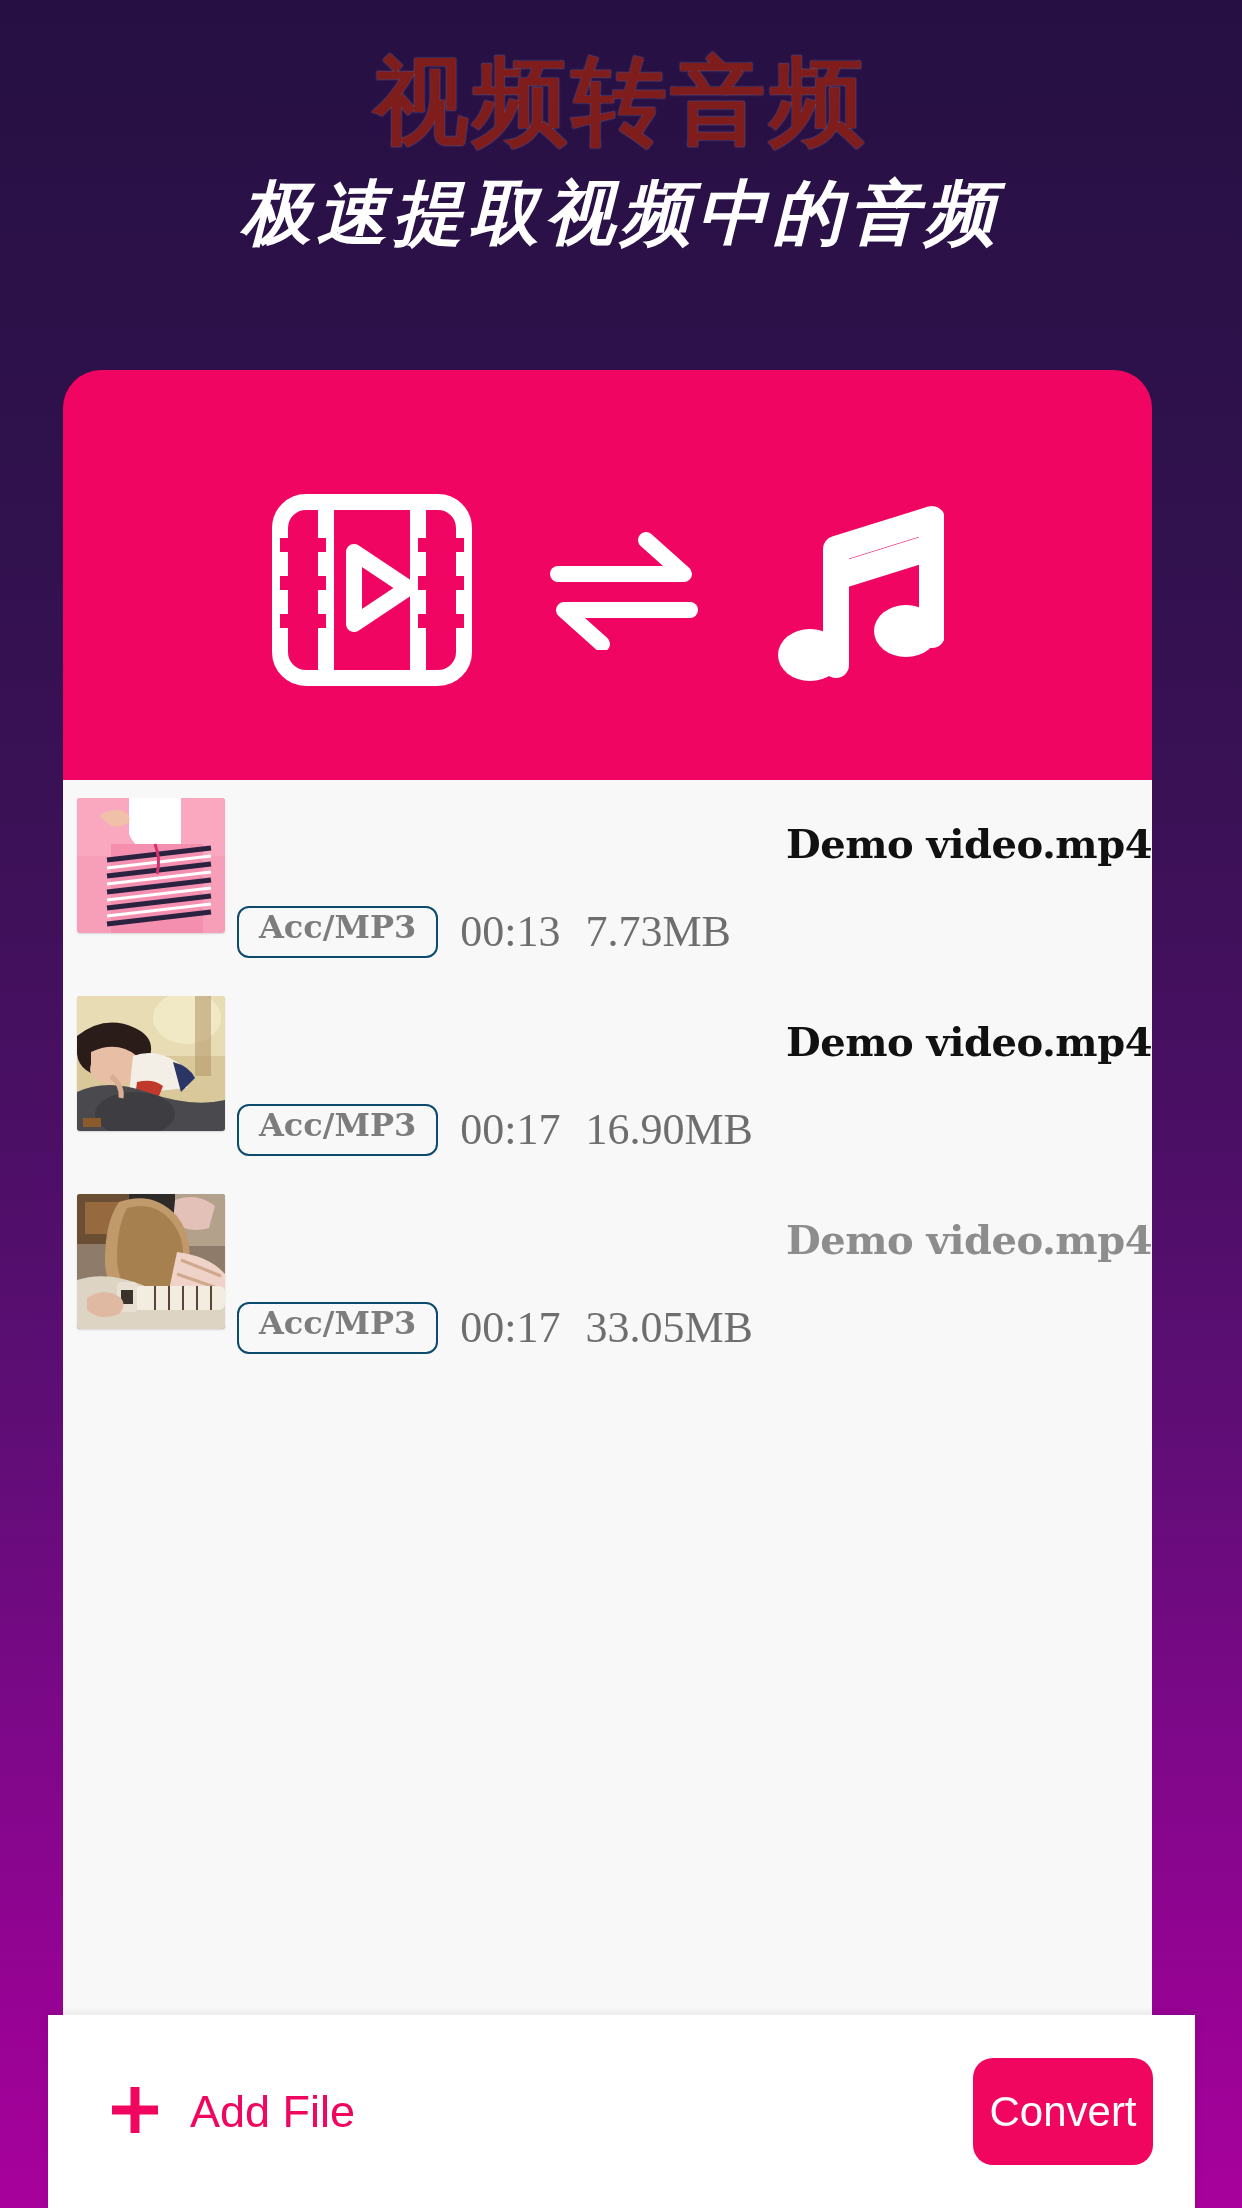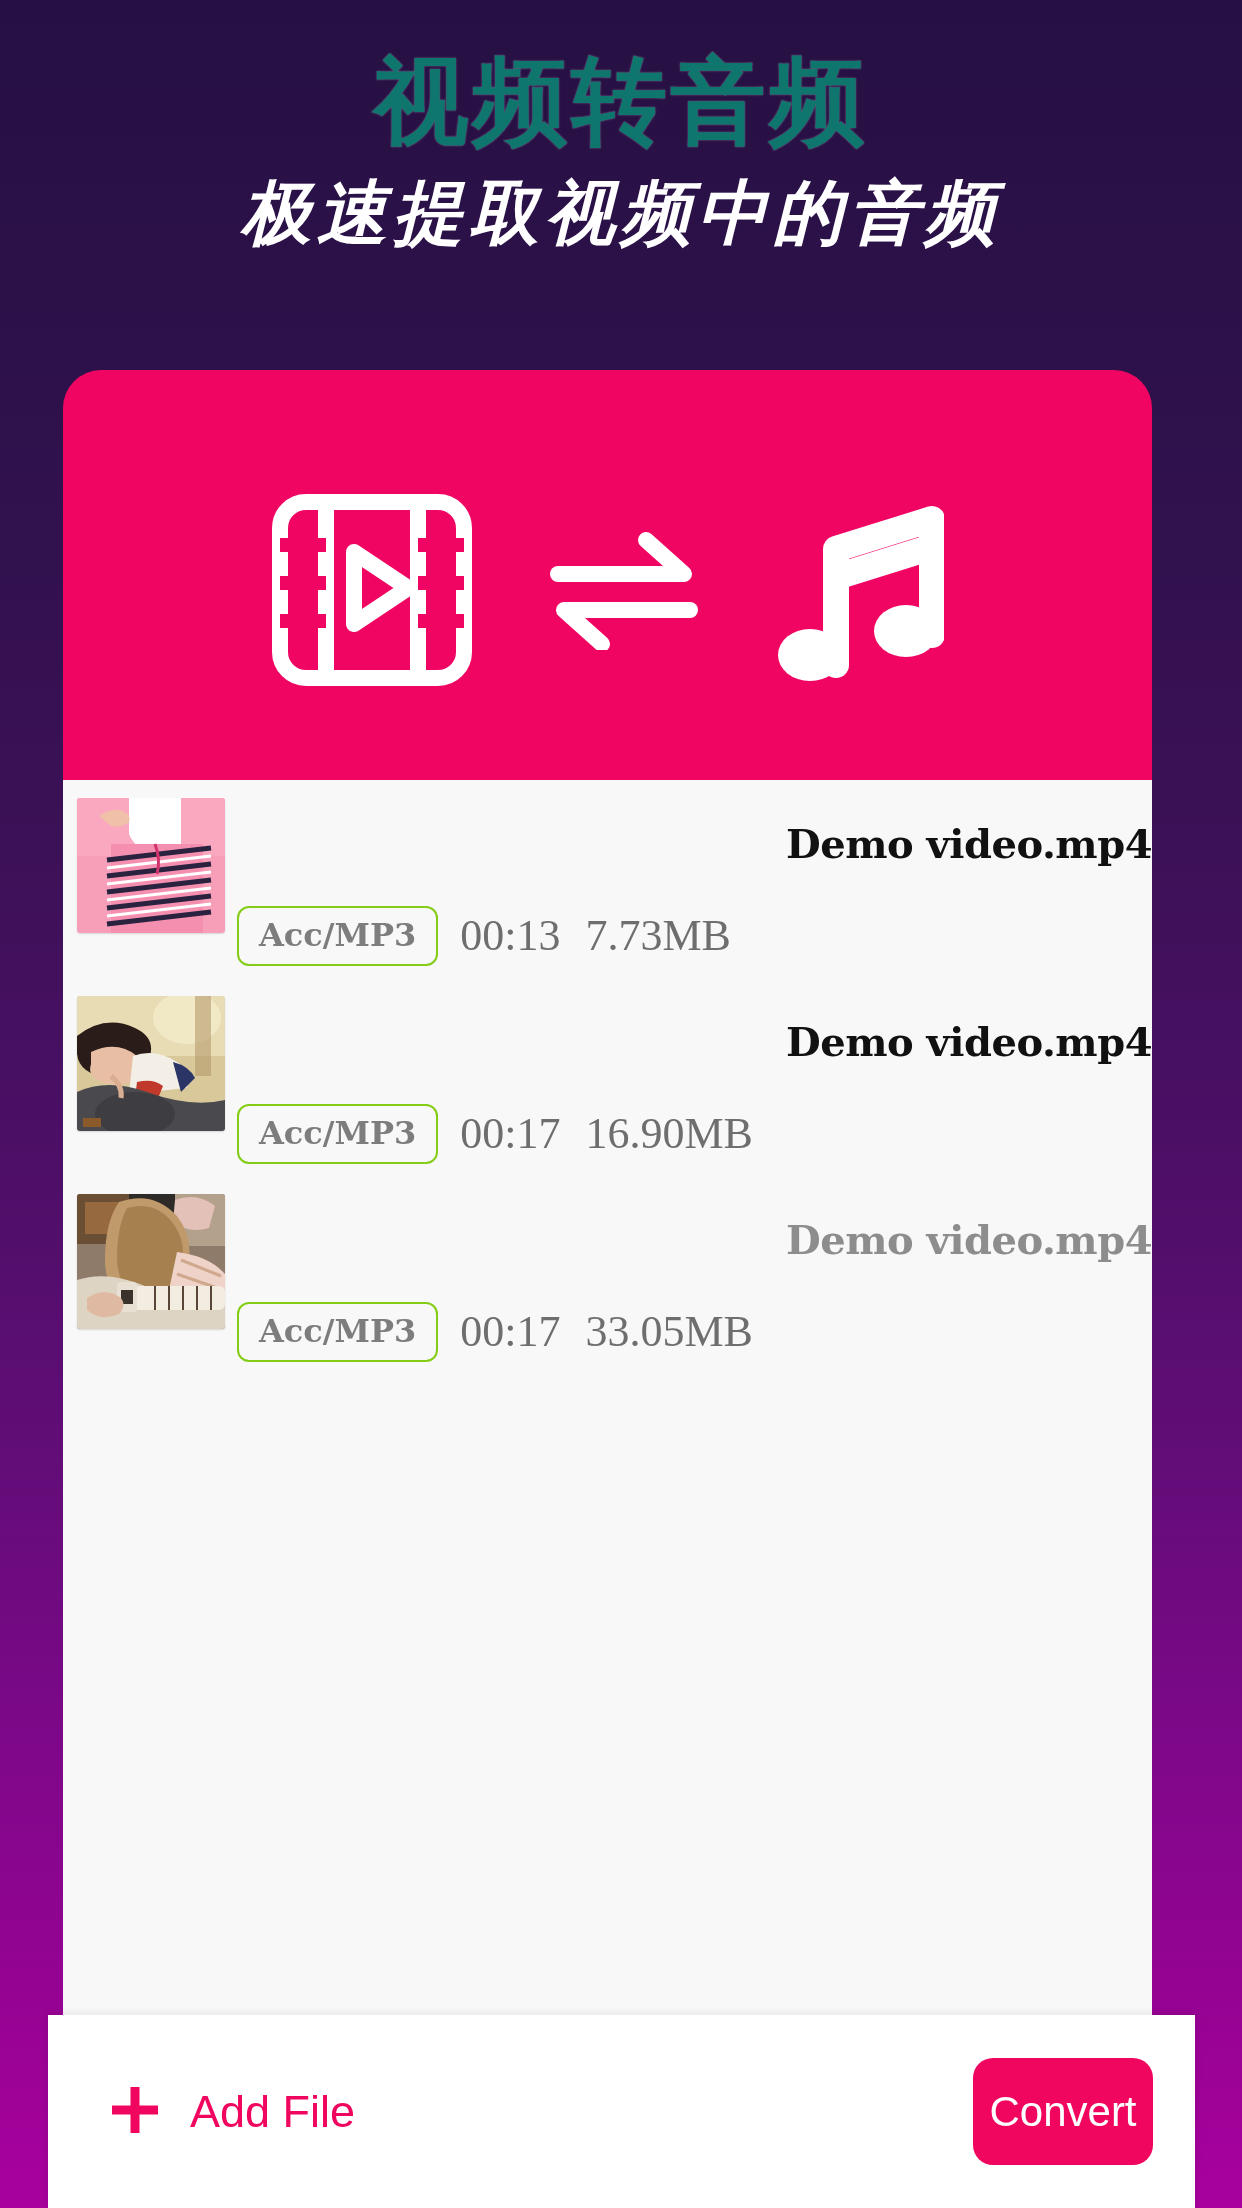--- a/index.html
+++ b/index.html
@@ -10,21 +10,21 @@
       #261043 0%, #2b1148 12%, #31114e 24%, #3c1157 38%,
       #4c0f66 52%, #620d78 66%, #7c0888 78%, #950393 90%, #a8019c 100%);
     position:relative;
   }
 
   
   .header { position:absolute; top:0; left:0; width:1242px; }
   .app-title {
     text-align:center;
     margin-top:52px;
-    color:#0f766e;
+    color:#7f1d1d;
     font-family:"DejaVu Sans", sans-serif;
     font-weight:bold;
     font-size:95px;
     letter-spacing:4px;
     line-height:1.05;
     text-shadow:0 0 2px rgba(255,255,255,.4);
   }
   .app-subtitle {
     text-align:center;
     margin-top:22px;
@@ -94,23 +94,23 @@
     line-height:1;
     text-align:right;
   }
   .file-row.dimmed .file-name { color:#8d8d8d; }
   .file-meta {
     display:flex;
     align-items:center;
     margin-top:42px;
   }
   .format-badge {
-    border:2px solid #84cc16;
+    border:2px solid #0c4a6e;
     border-radius:12px;
-    padding:11px 20px 13px;
+    padding:3px 20px 13px;
     font-family:"DejaVu Serif", serif;
     font-weight:bold;
     font-size:32px;
     color:#7d7d7d;
     line-height:1;
     background:transparent;
   }
   .duration, .filesize {
     font-family:Liberation Serif, serif;
     font-size:44px;

